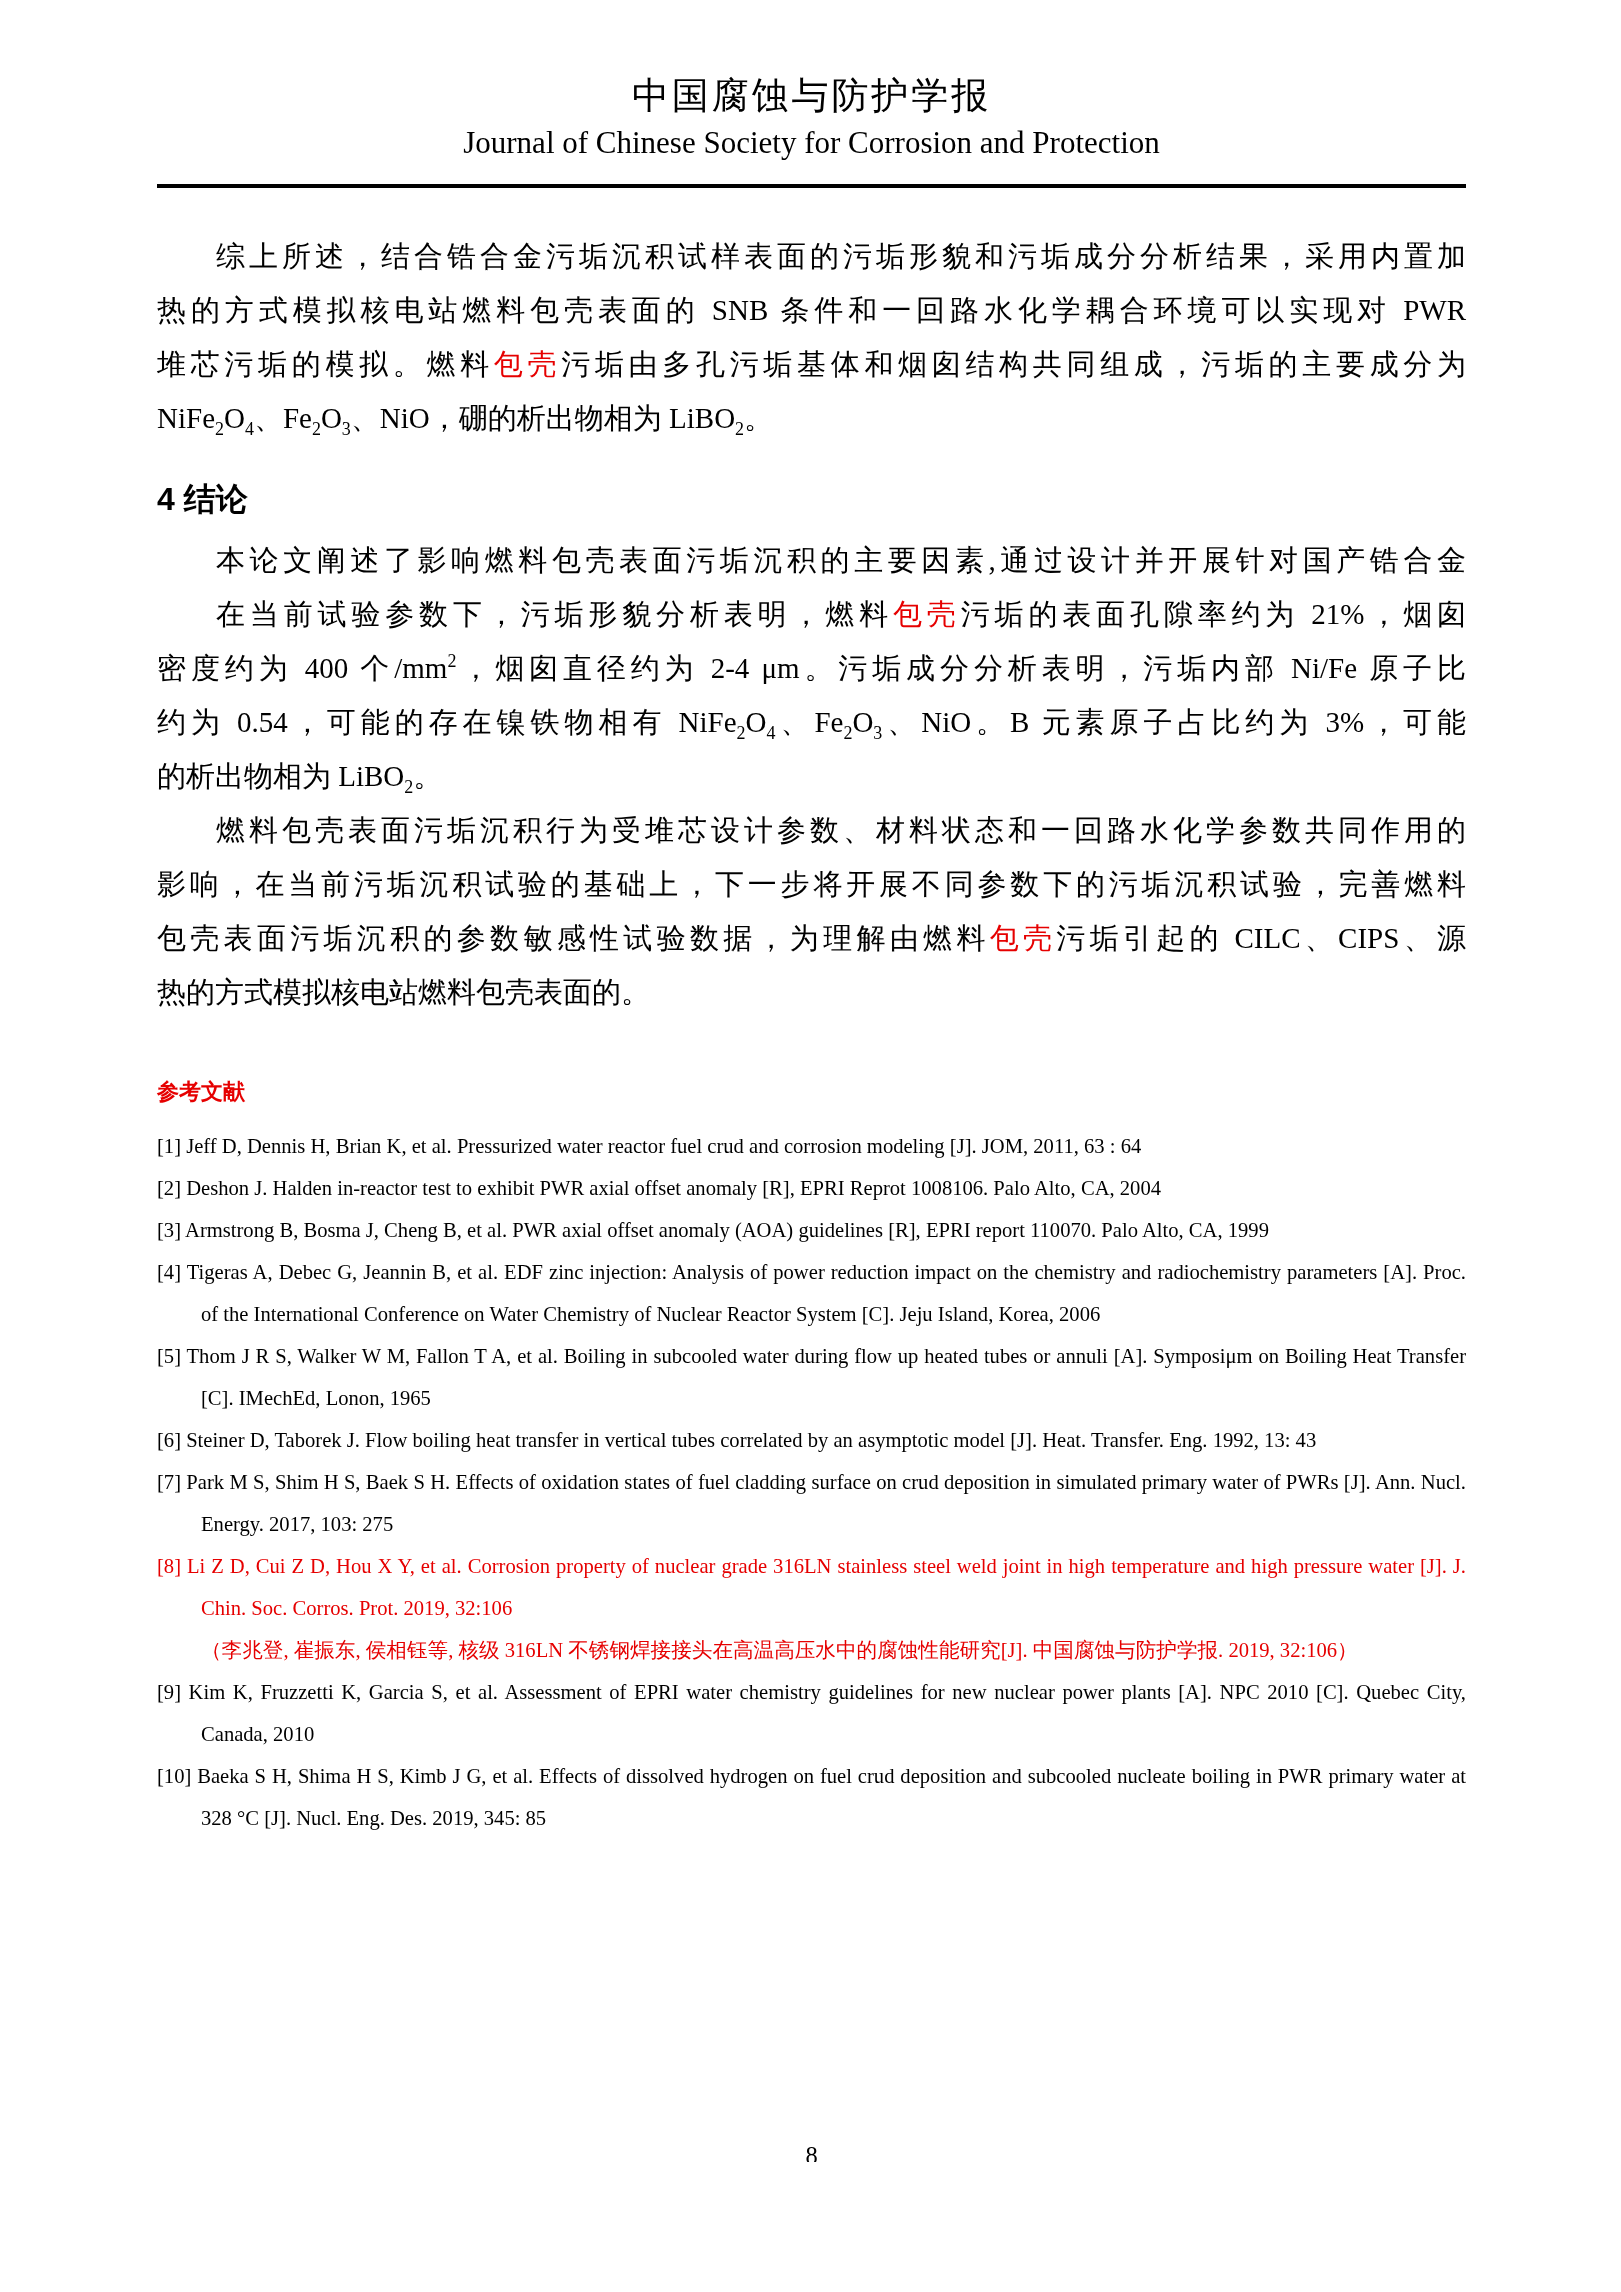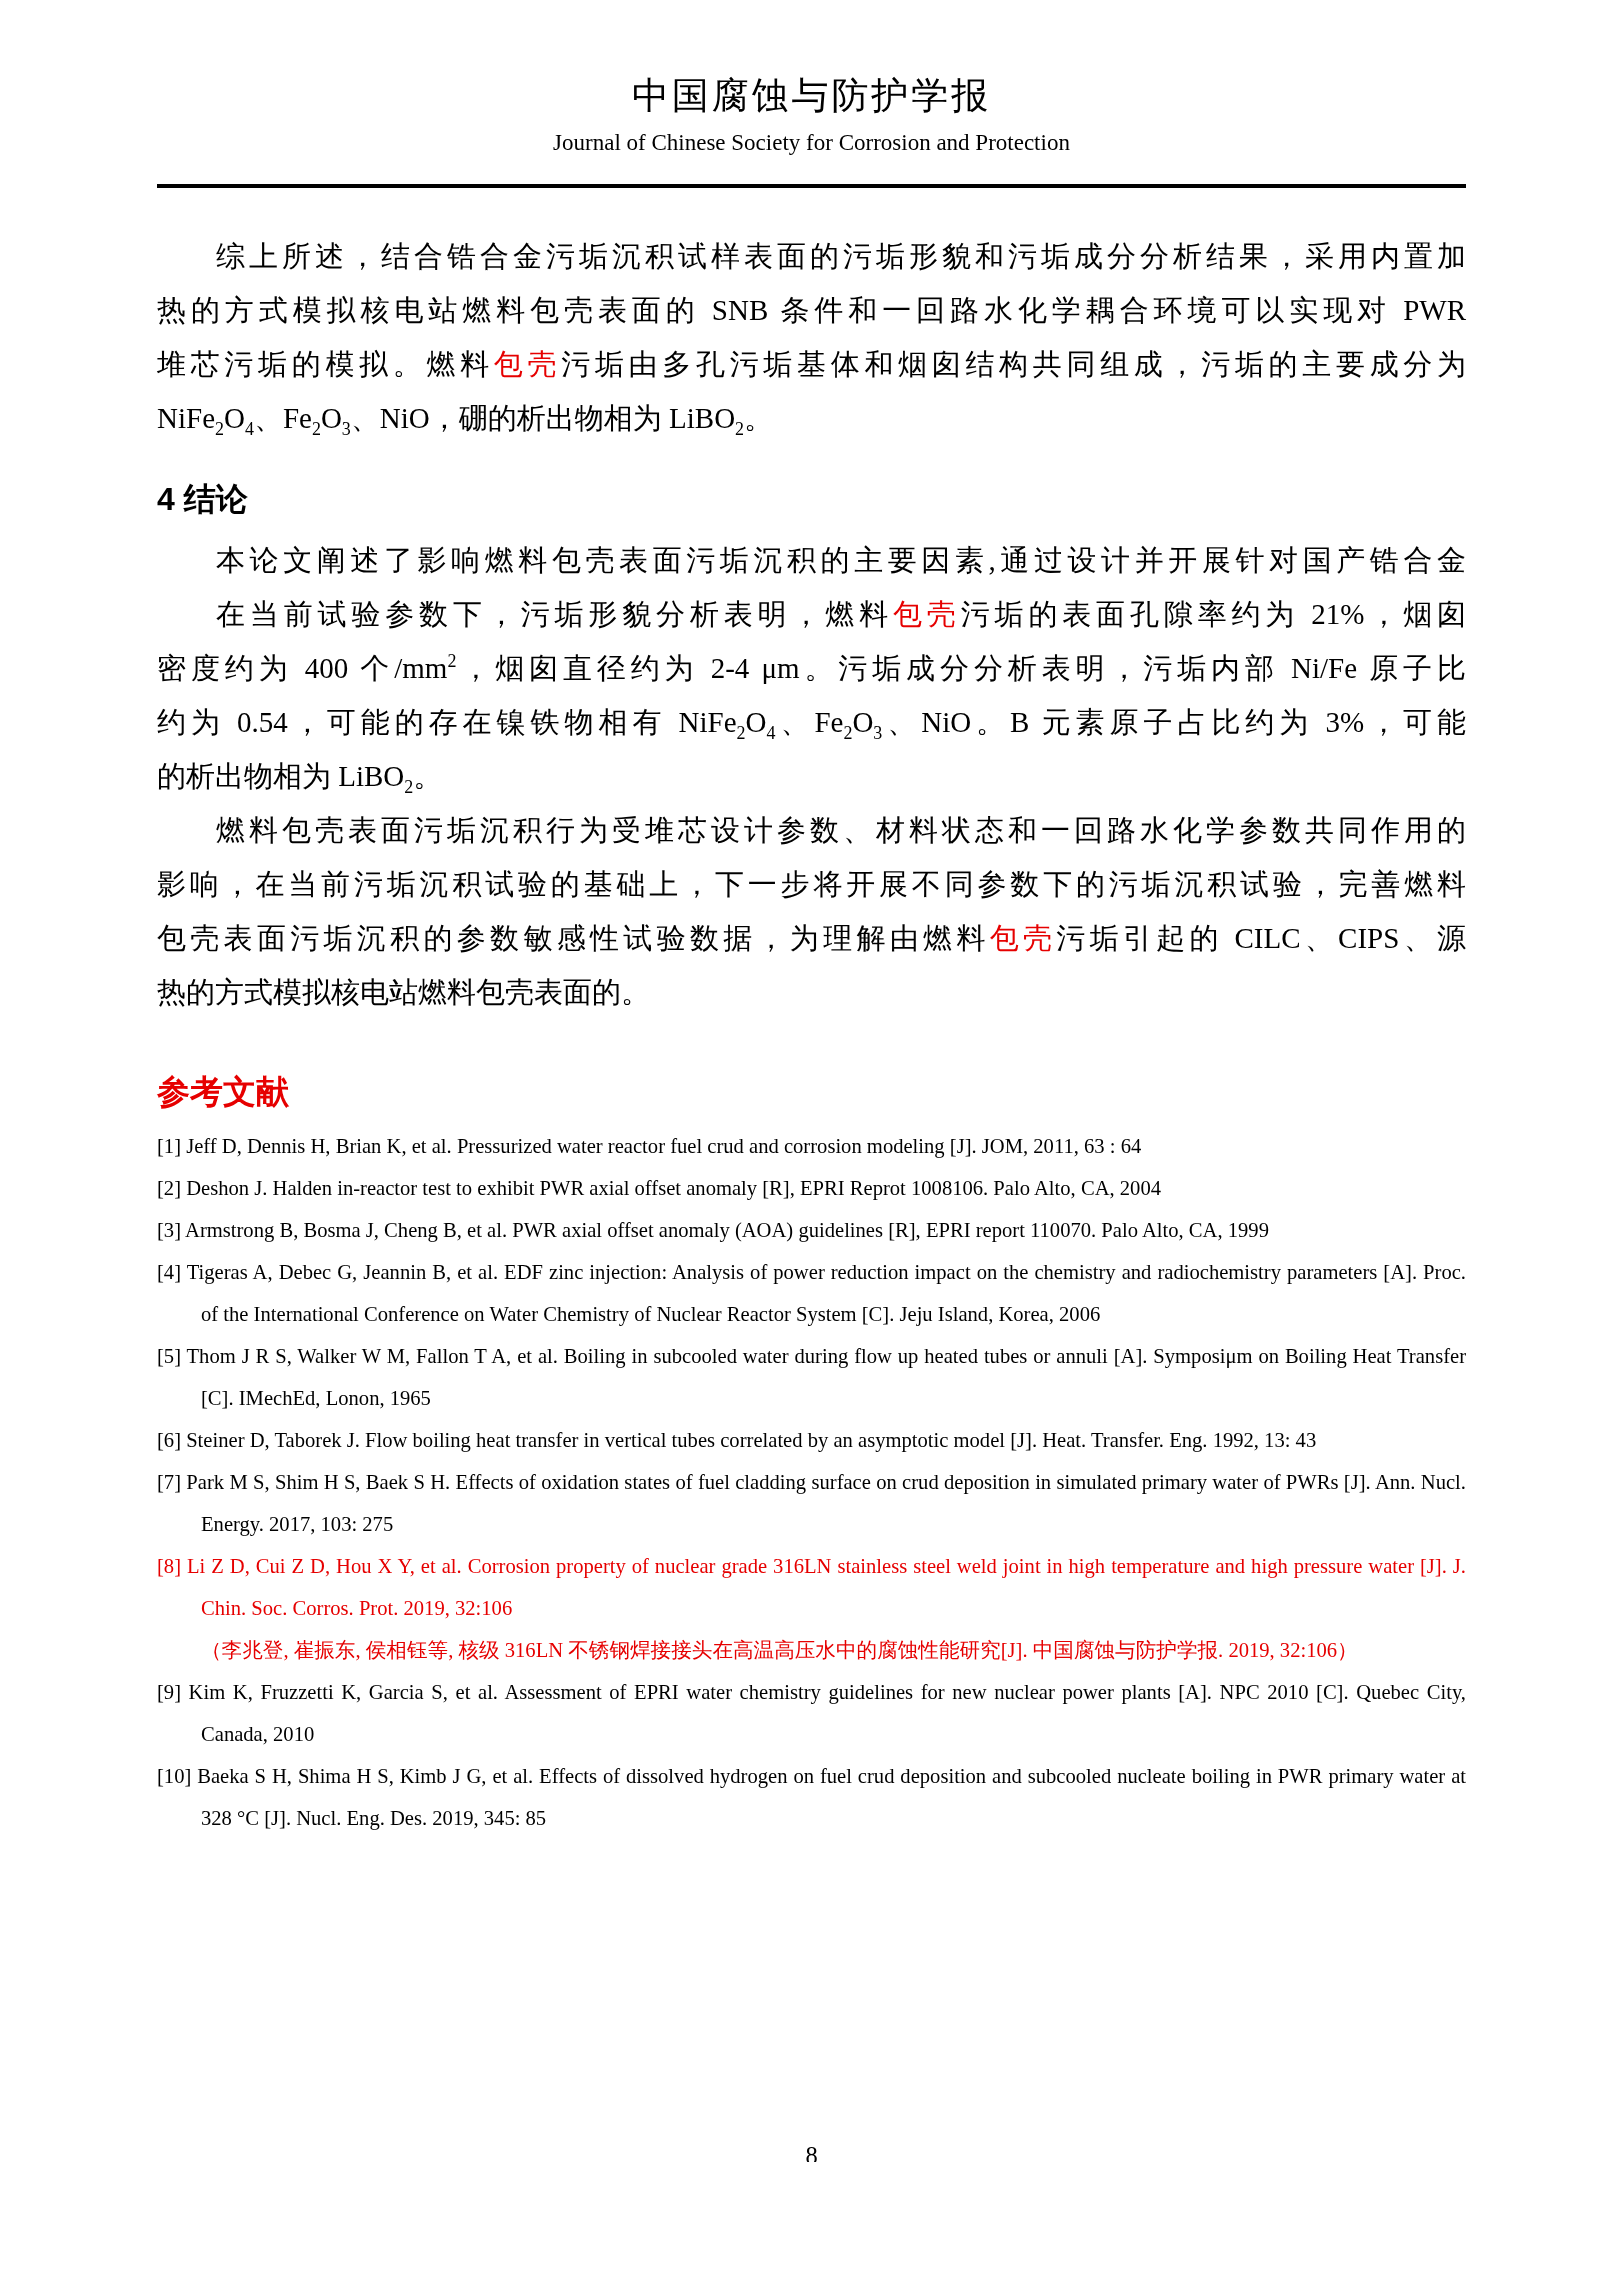--- a/index.html
+++ b/index.html
@@ -14,21 +14,21 @@
   }
   .content {
     position: absolute;
     left: 157px;
     top: 0;
     width: 1309px;
   }
   
   .hdr { text-align: center; padding-top: 73px; }
   .title-zh { font-size: 37px; line-height: 45px; letter-spacing: 2.9px; }
-  .title-en { font-size: 23px; line-height: 33px; margin-top: 7.8px; }
+  .title-en { font-size: 31px; line-height: 33px; margin-top: 7.8px; }
   .hdr-rule { height: 3.9px; background: #000; margin-top: 25.5px; }
   
   .body-text { margin-top: 41px; }
   .para { margin: 0; }
   .line {
     font-size: 29px;
     line-height: 54px;
     white-space: normal;
   }
   .line.just { text-align: justify; text-align-last: justify; }
@@ -39,21 +39,21 @@
   .sec-heading {
     font-family: "Liberation Sans", "DejaVu Sans", sans-serif;
     font-weight: bold;
     font-size: 32px;
     line-height: 39px;
     margin: 35px 0 13.7px 0;
   }
   .ref-heading {
     font-family: Liberation Sans, sans-serif;
     font-weight: bold;
-    font-size: 33px;
+    font-size: 22px;
     line-height: 35px;
     margin: 55px 0 15.7px 0;
     color: var(--accent-red, #e60000);
   }
   
   .refs { }
   .ref {
     font-size: 20.6px;
     line-height: 42px;
     padding-left: 44px;

